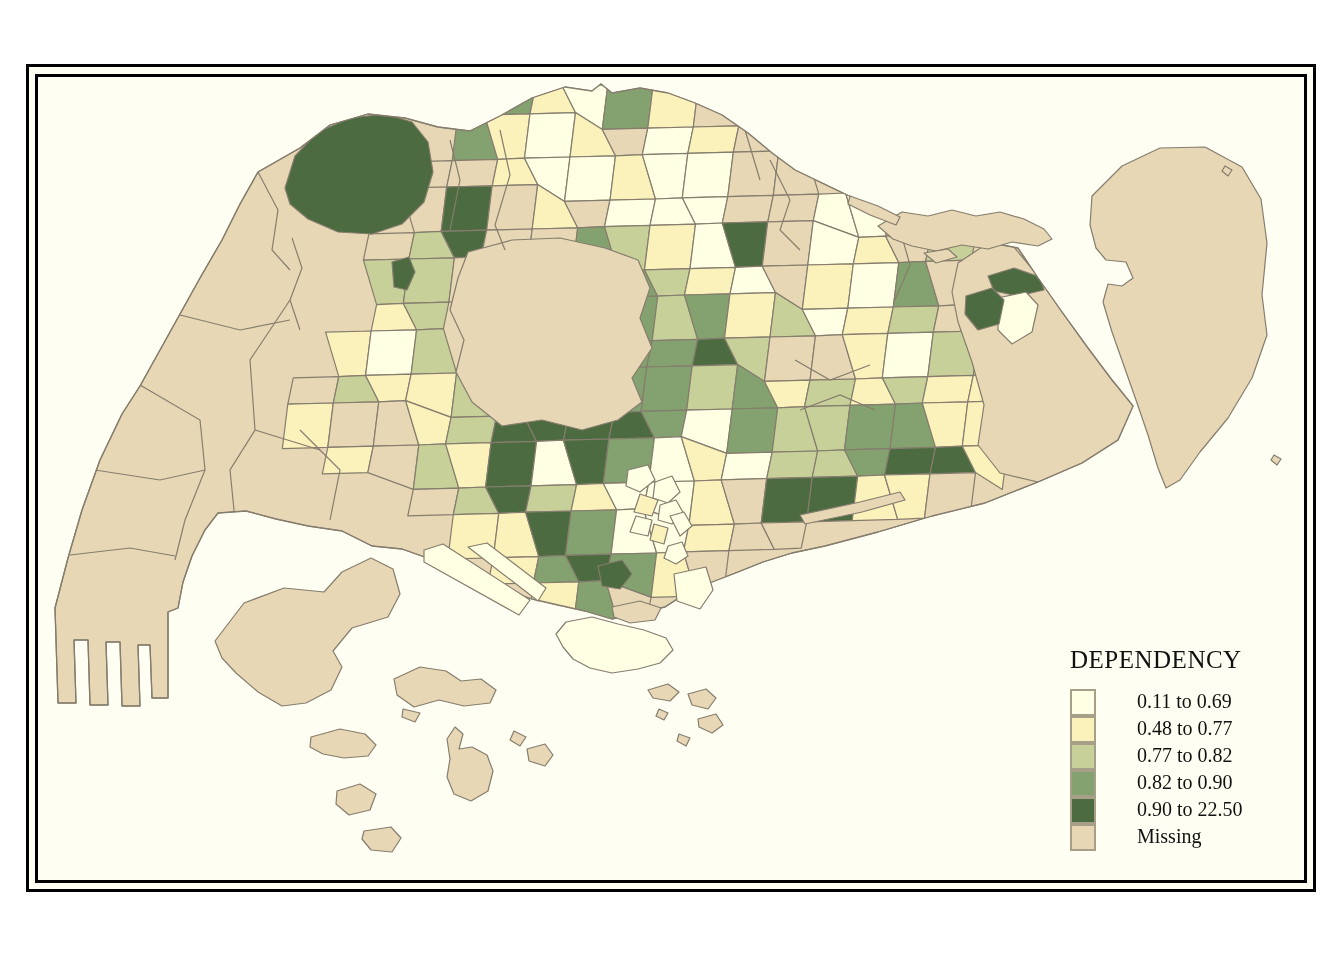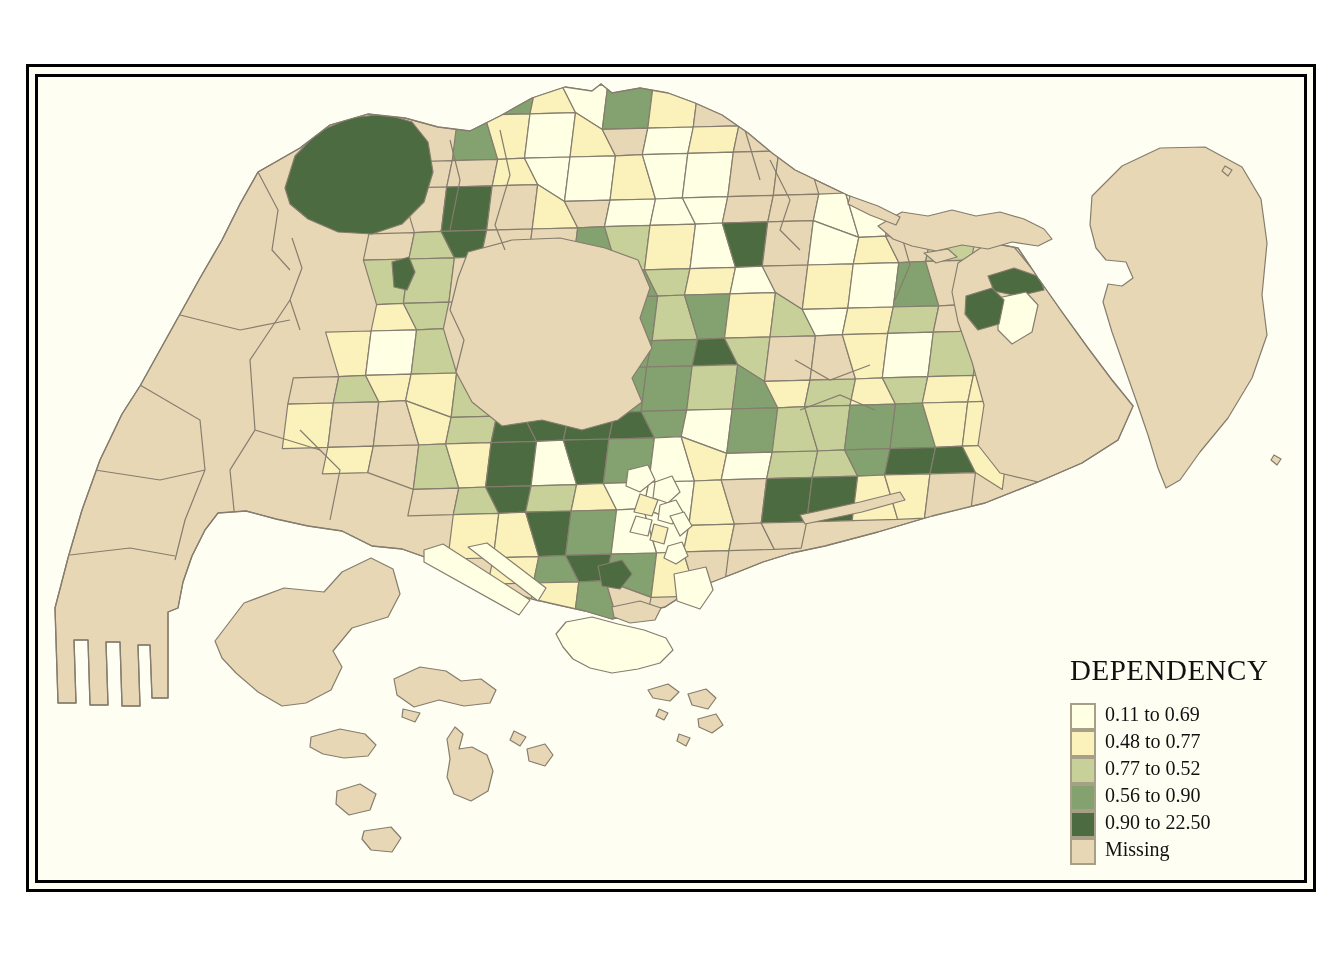--- a/index.html
+++ b/index.html
@@ -4,22 +4,22 @@
 <style>
   html,body{margin:0;padding:0;}
   body{width:1344px;height:960px;position:relative;background:#ffffff;
        font-family:"Liberation Serif","DejaVu Serif",serif;overflow:hidden;}
   .frame-outer{position:absolute;left:26px;top:64px;width:1290px;height:828px;
        border:3px solid #000;box-sizing:border-box;}
   .frame-inner{position:absolute;left:35px;top:74px;width:1272px;height:809px;
        border:3px solid #000;box-sizing:border-box;}
   #map-svg{position:absolute;left:0;top:0;}
   .legend{position:absolute;left:1070px;top:646px;}
-  .legend-title{font-size:29px;color:#111;letter-spacing:0.5px;margin:8px 0 14px 0;}
-  .legend-row{display:flex;align-items:flex-end;height:27px;}
+  .legend-title{font-size:25px;color:#111;letter-spacing:0.5px;margin:0 0 14px 0;}
+  .legend-row{display:flex;align-items:center;height:27px;gap:32px;}
   .swatch{width:26px;height:27px;border:2px solid #A79F87;box-sizing:border-box;
           margin-right:9px;flex:0 0 auto;margin-bottom:-2px;}
   .legend-label{font-size:20px;color:#111;line-height:27px;white-space:nowrap;}
 </style>
 </head>
 <body>
 
 <div class="frame-outer" style="background: rgb(255, 254, 242);"></div>
 <div class="frame-inner" style="background: rgb(255, 254, 242);"></div>
 
@@ -269,25 +269,25 @@
   <div class="legend-row">
     <span class="swatch" style="background: rgb(255, 255, 228); border-color: rgb(167, 159, 135);"></span>
     <span class="legend-label">0.11 to 0.69</span>
   </div>
   <div class="legend-row">
     <span class="swatch" style="background: rgb(250, 241, 187); border-color: rgb(167, 159, 135);"></span>
     <span class="legend-label">0.48 to 0.77</span>
   </div>
   <div class="legend-row">
     <span class="swatch" style="background: rgb(199, 208, 153); border-color: rgb(167, 159, 135);"></span>
-    <span class="legend-label">0.77 to 0.52</span>
+    <span class="legend-label">0.77 to 0.82</span>
   </div>
   <div class="legend-row">
     <span class="swatch" style="background: rgb(132, 162, 111); border-color: rgb(167, 159, 135);"></span>
-    <span class="legend-label">0.56 to 0.90</span>
+    <span class="legend-label">0.82 to 0.90</span>
   </div>
   <div class="legend-row">
     <span class="swatch" style="background: rgb(76, 107, 64); border-color: rgb(167, 159, 135);"></span>
     <span class="legend-label">0.90 to 22.50</span>
   </div>
   <div class="legend-row">
     <span class="swatch" style="background: rgb(232, 215, 181); border-color: rgb(167, 159, 135);"></span>
     <span class="legend-label">Missing</span>
   </div>
 </div>

